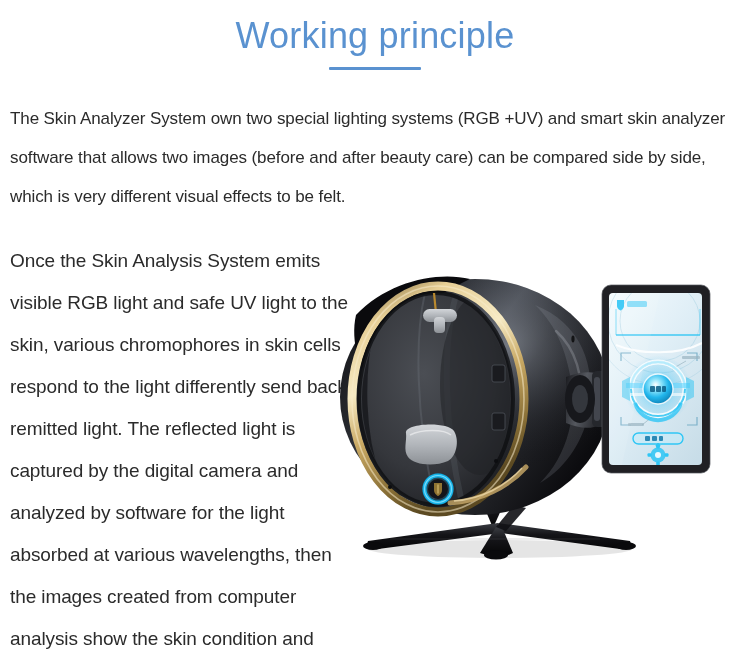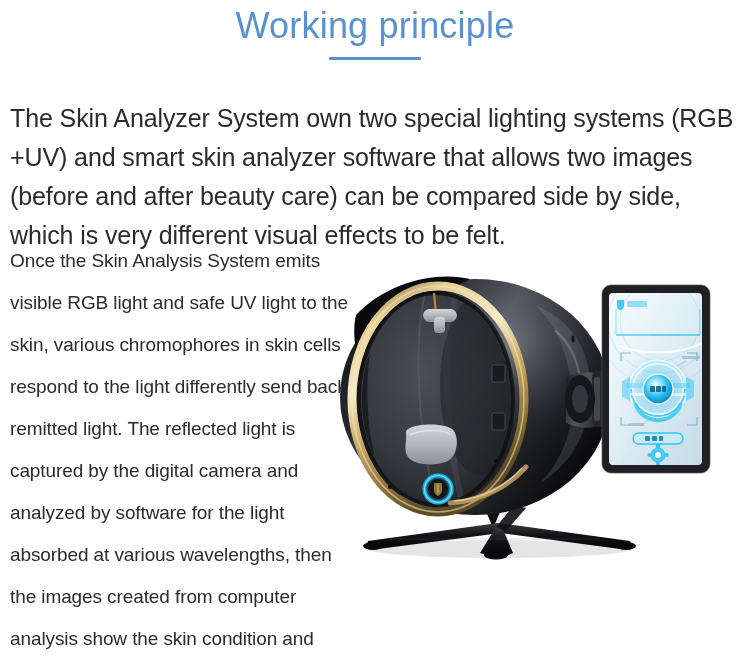--- a/index.html
+++ b/index.html
@@ -14,21 +14,21 @@
     position: relative;
     overflow: hidden;
     font-family: "Liberation Sans", sans-serif;
     -webkit-font-smoothing: antialiased;
   }
 
   
   .title-block {
     width: 100%;
     text-align: center;
-    padding-top: 4px;
+    padding-top: 14px;
   }
   .page-title {
     font-family: "Liberation Sans", sans-serif;
     font-size: 36px;
     line-height: 44px;
     font-weight: 400;
     color: #5a92d0;
     letter-spacing: 0.2px;
     margin: 0;
   }
@@ -41,21 +41,21 @@
   }
 
   
   .para-intro {
     position: absolute;
     left: 10px;
     top: 99px;
     width: 735px;
     font-family: "Liberation Sans", sans-serif;
     font-stretch: condensed;
-    font-size: 25px;
+    font-size: 17px;
     line-height: 39px;
     color: #2b2b2b;
     margin: 0;
     letter-spacing: -0.1px;
   }
 
   
   .para-body {
     position: absolute;
     left: 10px;

